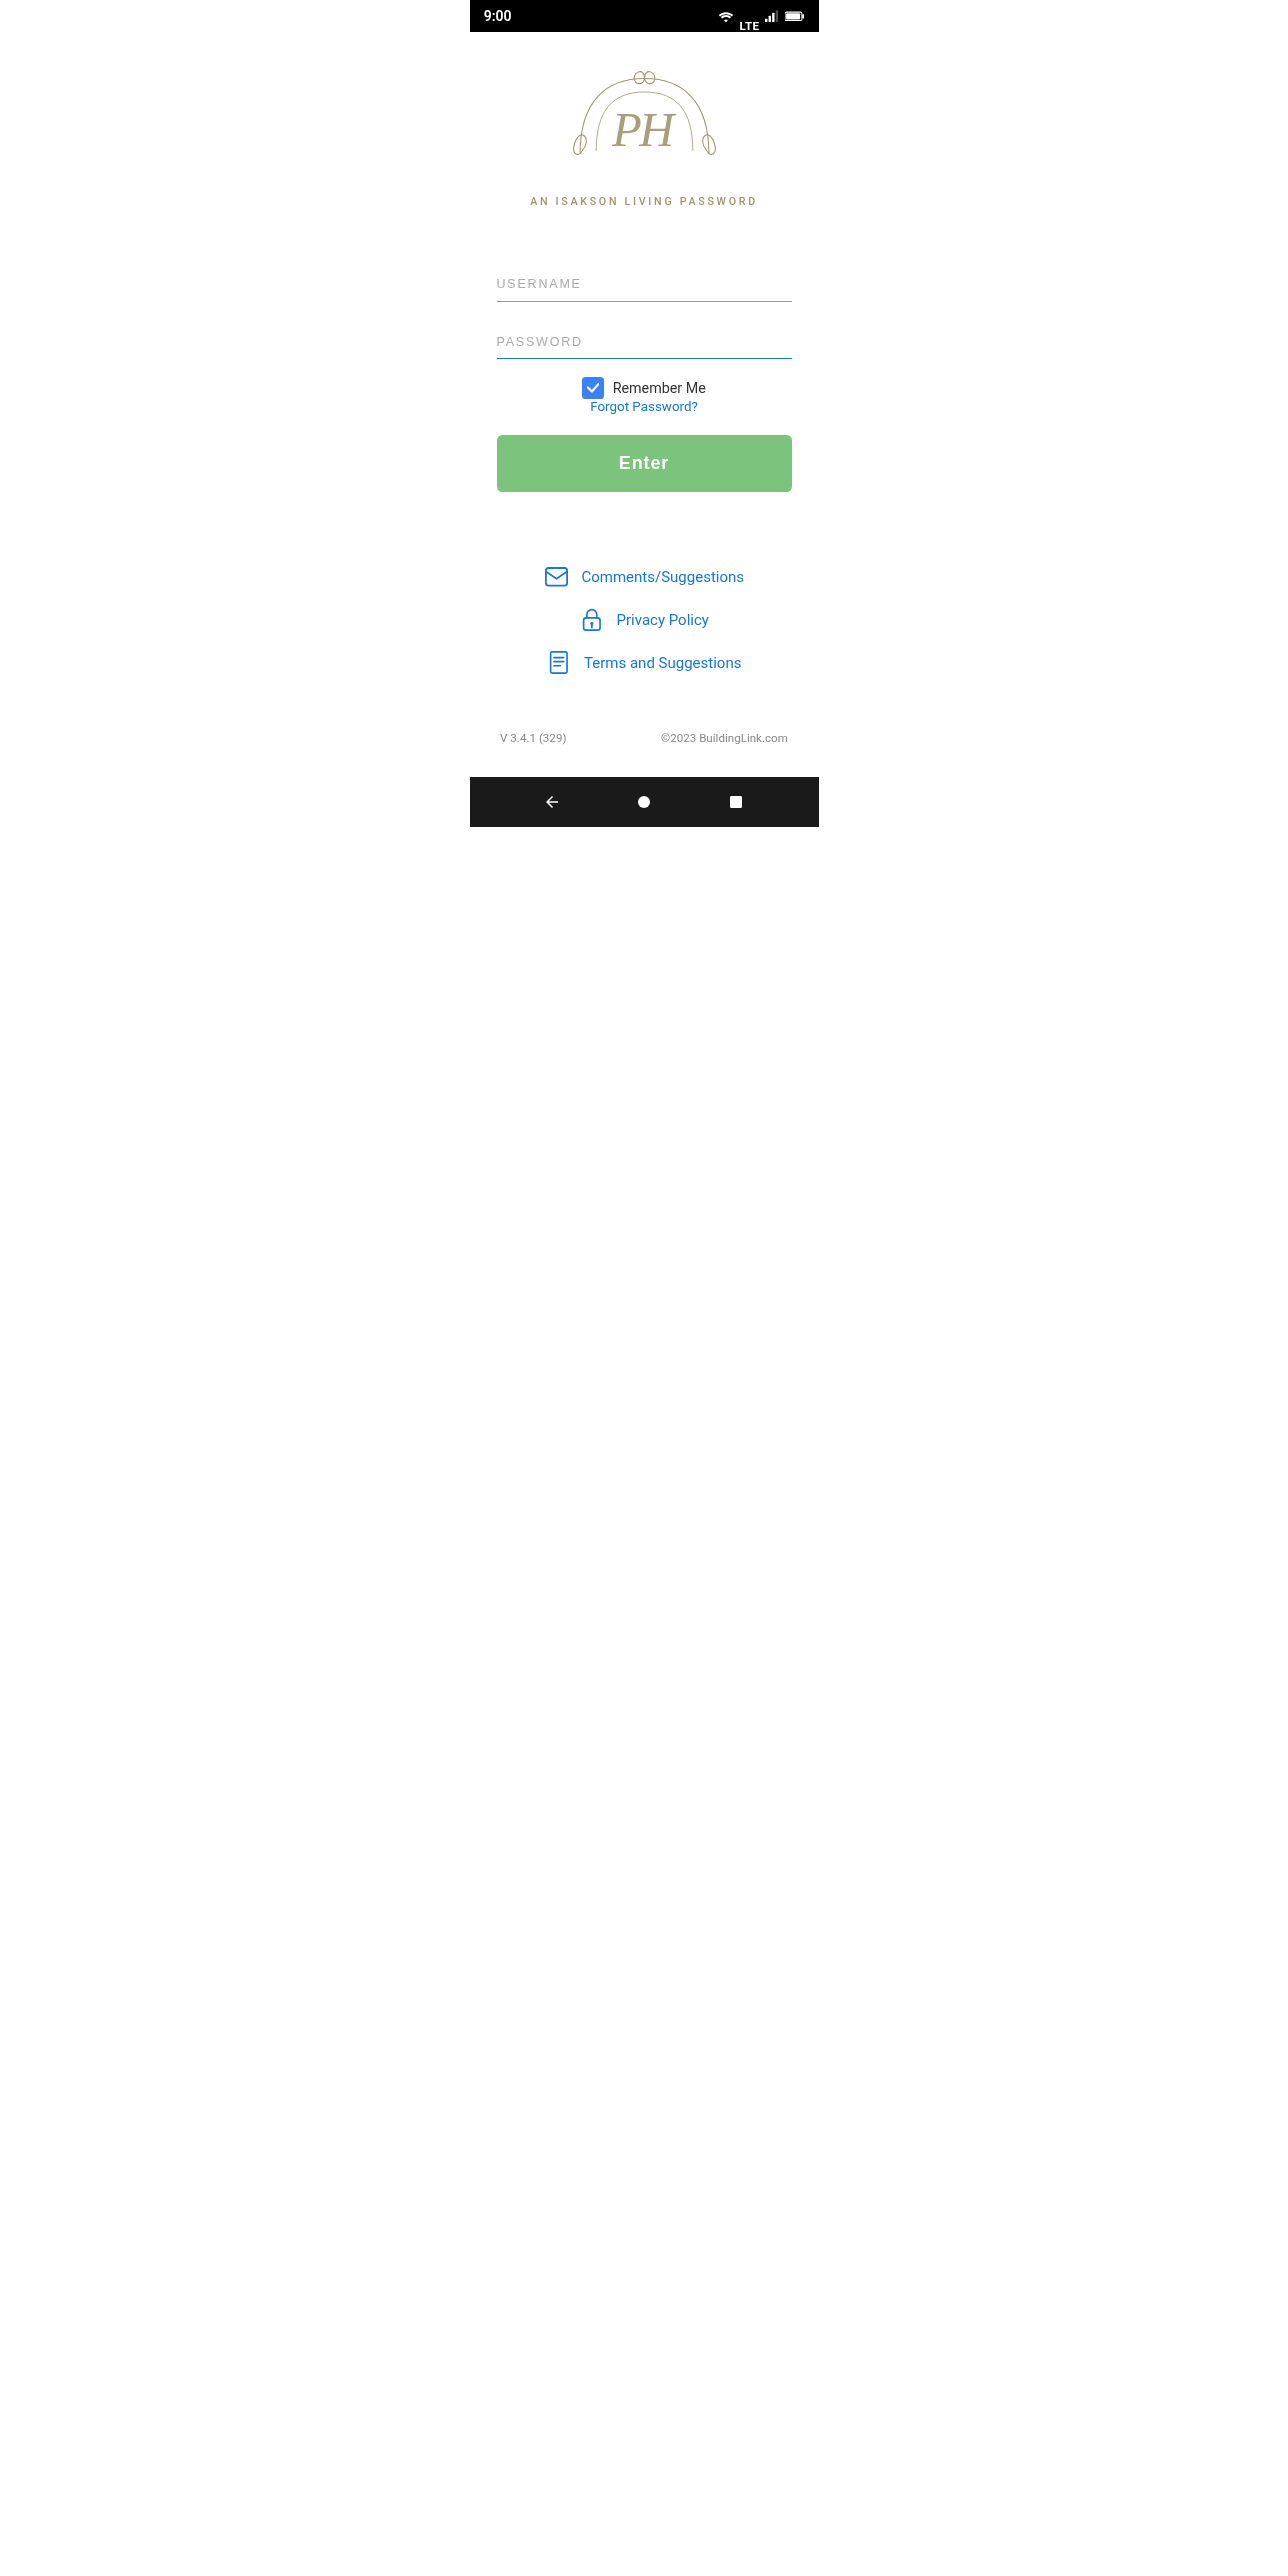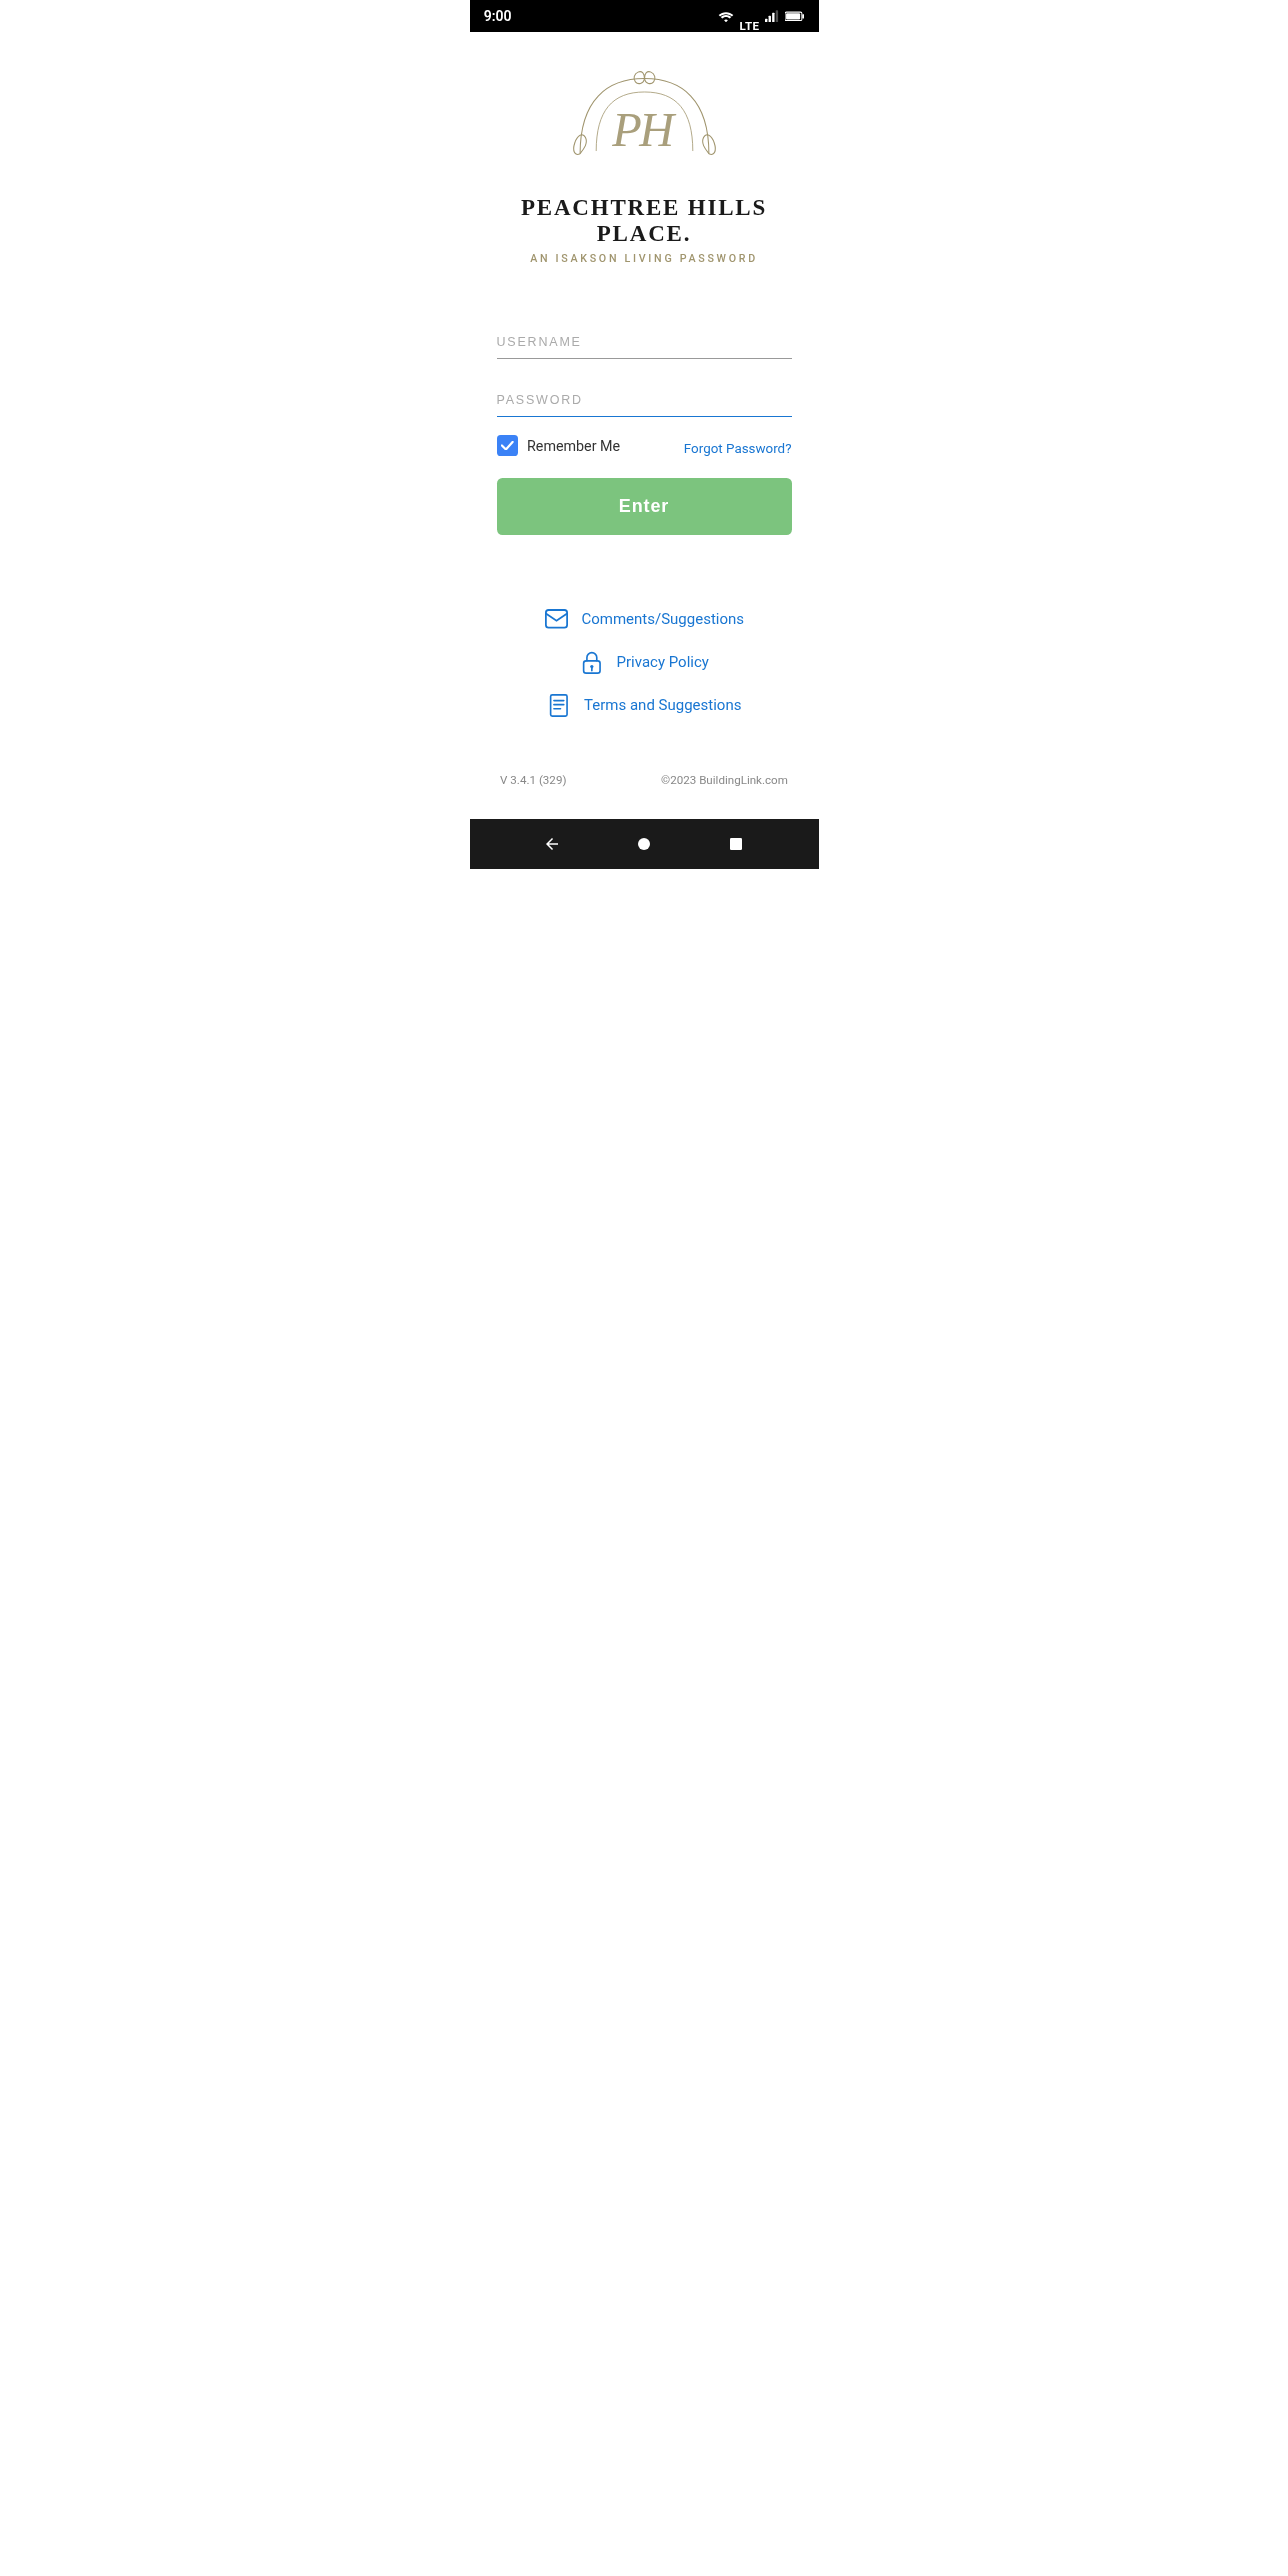--- a/index.html
+++ b/index.html
@@ -123,22 +123,23 @@
       color: #aaaaaa;
       font-size: 12.5px;
       letter-spacing: 1.8px;
       font-weight: 500;
     }
 
     
     .remember-row {
       display: flex;
       justify-content: space-between;
-      align-items: flex-end;
+      align-items: center;
       margin-bottom: 21.5px;
+      flex-direction: column;
     }
 
     .remember-left {
       display: flex;
       align-items: center;
       gap: 9px;
     }
 
     .checkbox-custom {
       width: 21.5px;
@@ -308,21 +309,20 @@
       <g fill="#a0956e">
         <text x="140" y="145" font-family="Georgia, serif" font-style="italic" font-size="90" fill="#a0956e" opacity="0.9">H</text>
       </g>
 
       <g fill="none" stroke="#a0956e" stroke-width="2">
         <path d="M150,20 C150,10 145,5 138,8 C131,11 128,20 133,26 C138,32 148,30 150,20"></path>
         <path d="M150,20 C150,10 155,5 162,8 C169,11 172,20 167,26 C162,32 152,30 150,20"></path>
       </g>
     </svg>
 
-    <div class="brand-name">PEACHTREE HILLS PLACE.</div>
     <div class="brand-sub">AN ISAKSON LIVING PASSWORD</div>
   </div>
 
   <div class="form-section">
     <div class="input-group">
       <input type="text" class="form-input" placeholder="USERNAME" style="">
     </div>
 
     <div class="input-group">
       <input type="password" class="form-input active-border" placeholder="PASSWORD" style="">

